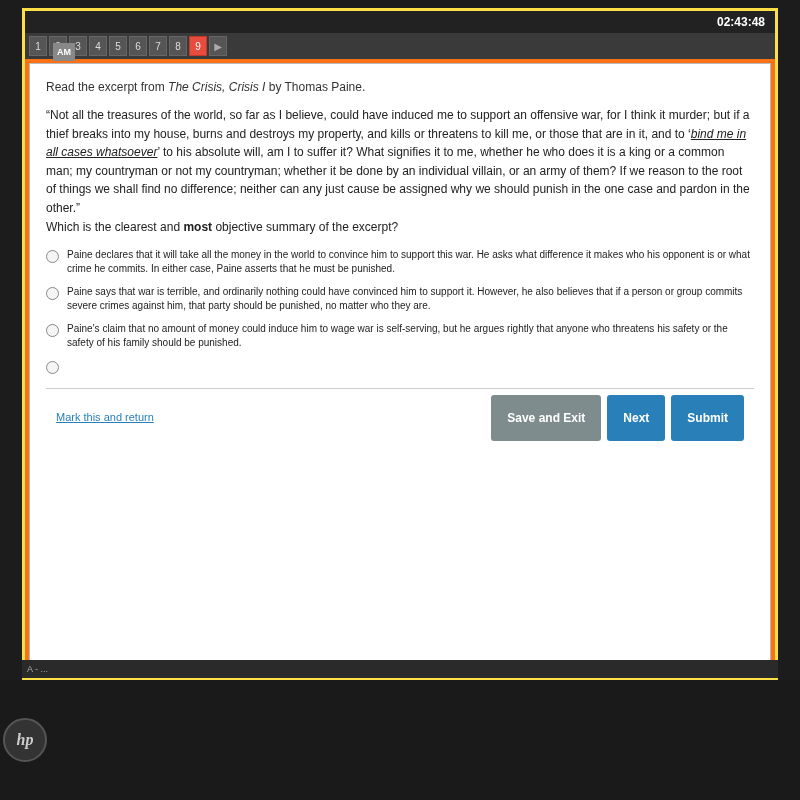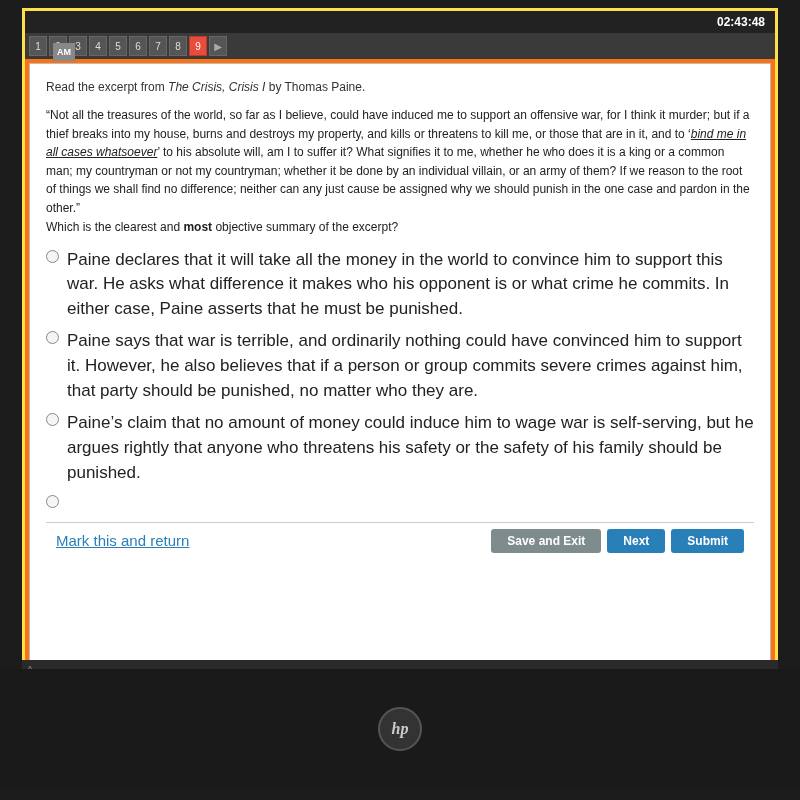--- a/index.html
+++ b/index.html
@@ -150,21 +150,21 @@
     .options-list {
       list-style: none;
       margin-bottom: 14px;
     }
 
     .option-item {
       display: flex;
       align-items: flex-start;
       gap: 8px;
       margin-bottom: 8px;
-      font-size: 17px;
+      font-size: 10px;
       color: #222;
       line-height: 1.45;
     }
 
     .radio-circle {
       width: 13px;
       height: 13px;
       border-radius: 50%;
       border: 1.5px solid #888;
       background: #f5f5f5;
@@ -177,32 +177,32 @@
       display: flex;
       align-items: center;
       justify-content: space-between;
       padding: 6px 10px 6px 10px;
       border-top: 1px solid #ccc;
       background: white;
     }
 
     .mark-link {
       color: #2980b9;
-      font-size: 15px;
+      font-size: 11px;
       text-decoration: underline;
       cursor: pointer;
     }
 
     .btn-group {
       display: flex;
       gap: 6px;
     }
 
     .btn {
-      padding: 5px 16px;
+      padding: 16px 16px;
       font-size: 12px;
       font-weight: bold;
       border: none;
       border-radius: 3px;
       cursor: pointer;
       color: white;
     }
 
     .btn-save {
       background: #7f8c8d;
@@ -212,28 +212,27 @@
       background: #2980b9;
     }
 
     .btn-submit {
       background: #2980b9;
     }
 
     
     .monitor-bottom {
       position: absolute;
-      bottom: 11px;
+      bottom: 0;
       left: 0;
       right: 0;
       height: 120px;
       background: #1a1a1a;
       display: flex;
       align-items: center;
-      justify-content: center;
     }
 
     .hp-logo {
       width: 50px;
       height: 50px;
       display: flex;
       align-items: center;
       justify-content: center;
     }
 

